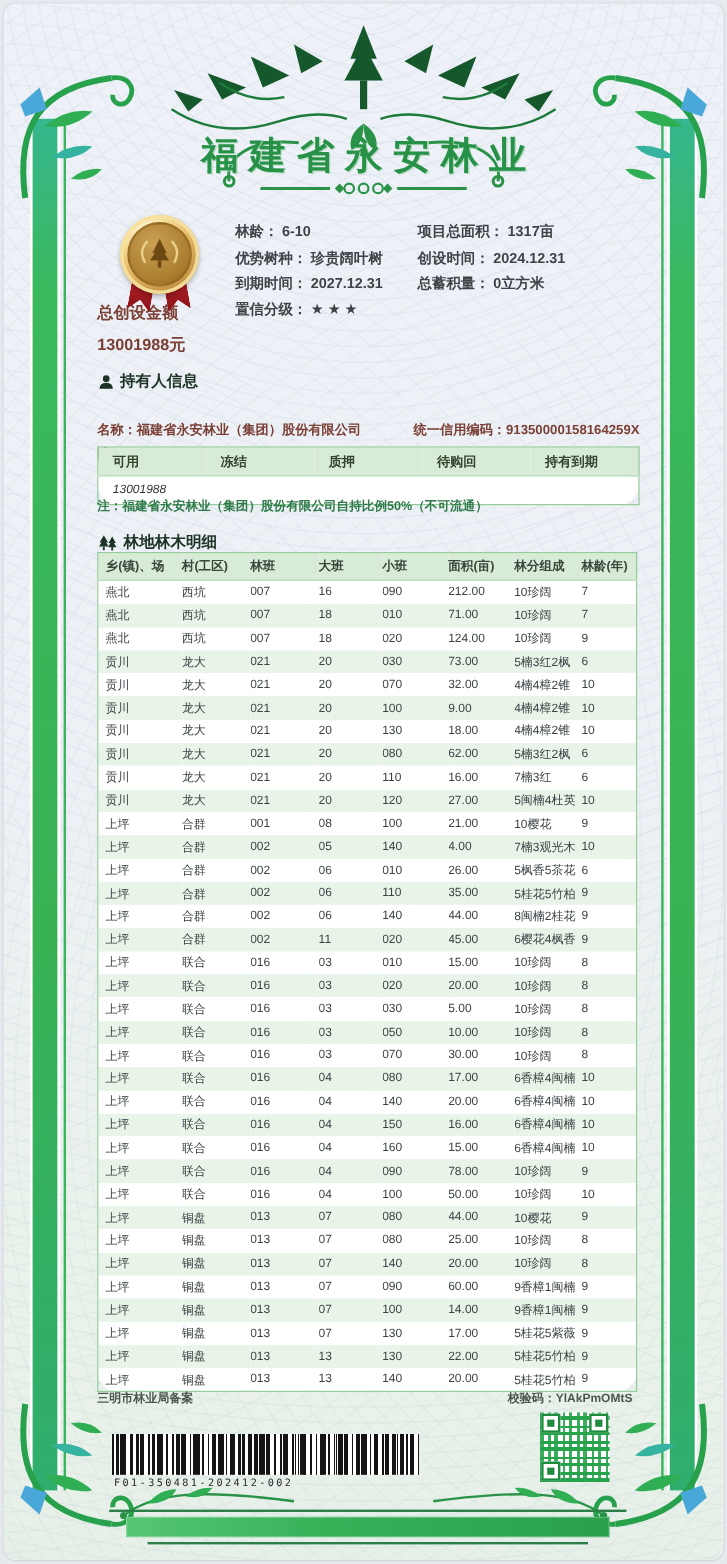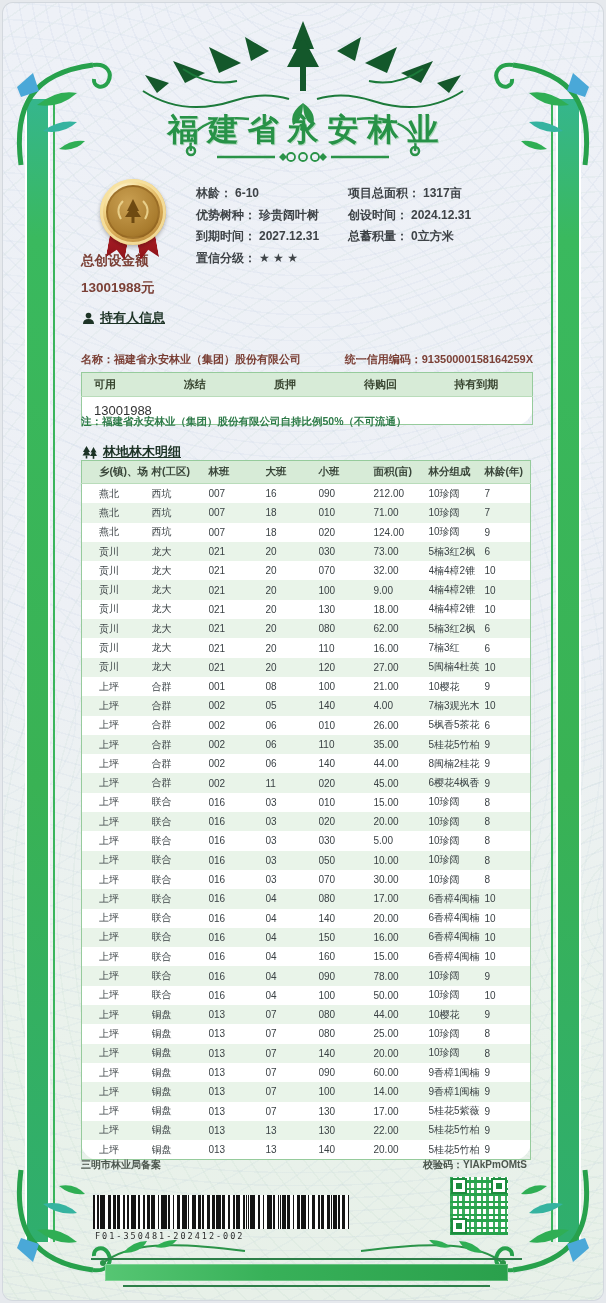--- a/index.html
+++ b/index.html
@@ -60,46 +60,46 @@
   
   .fields{position:absolute;left:193px;top:182px;display:grid;
           grid-template-columns:152px auto;grid-auto-rows:21.7px;
           font-size:12px;font-weight:bold;color:#3e4347;}
   .field{white-space:nowrap;}
   .field .lbl{margin-right:3px;}
   .fields .field:nth-child(8) .val{color:#1ca24b;font-size:13px;letter-spacing:5px;}
 
   
   .sec-head{position:absolute;display:flex;align-items:center;gap:5px;
-            font-size:13px;font-weight:bold;color:#1d3326;text-decoration:underline;}
+            font-size:13px;font-weight:bold;color:#1d3326;}
   .holder-head{left:79px;top:306px;}
   .detail-head{left:79px;top:440px;text-align:right;}
 
   .holder-grid{position:absolute;left:78px;top:330px;width:452px;
                font-size:11px;font-weight:bold;color:#7b4036;line-height:20px;margin-top:16px;}
   .holder-grid .row{display:flex;}
   .holder-grid .cellL{width:267px;white-space:nowrap;}
   .holder-grid .cellR{white-space:nowrap;}
 
   table{border-collapse:collapse;border-radius:18px;}
   .balance-table{position:absolute;left:78px;top:369px;width:452px;table-layout:fixed;
                  border:1px solid #96cb9c;background:#fff;}
   .balance-table th{background:#d7ebd7;font-size:11px;font-weight:bold;color:#37442f;
                  text-align:left;padding:4px 0 4px 12px;border-bottom:1px solid #b9dcba;}
-  .balance-table td{font-size:13px;color:#333;text-align:left;padding:6px 0 6px 12px;}
+  .balance-table td{font-size:10px;color:#333;text-align:left;padding:6px 0 6px 12px;font-style:italic;}
 
   .note{position:absolute;left:78px;top:412px;font-size:10.5px;font-weight:bold;color:#2e7a49;}
 
   
   .detail-table{position:absolute;left:78px;top:457px;width:449px;table-layout:fixed;
                 border:1px solid #96cb9c;background:#fff;}
   .detail-table th{background:#d7ebd7;font-size:10.5px;font-weight:bold;color:#3a463a;
                 text-align:left;height:22px;padding:0;border-bottom:1px solid #b9dcba;white-space:nowrap;}
   .detail-table td{font-size:10px;color:#3b4245;height:19.3px;padding:0;white-space:nowrap;overflow:hidden;}
-  .detail-table th:first-child,.detail-table td:first-child{padding-left:17px;}
+  .detail-table th:first-child,.detail-table td:first-child{padding-left:6px;}
   .detail-table tbody tr:nth-child(even){background:#e9f4e9;}
 
   .filing{position:absolute;left:78px;top:1155px;font-size:10px;font-weight:bold;color:#4c564e;}
   .checkcode{position:absolute;right:76px;top:1155px;font-size:10px;font-weight:bold;color:#4c564e;}
 
   .barcode{position:absolute;left:90px;top:1192px;width:256px;height:34px;background-color:#fff;
      background-image:
        repeating-linear-gradient(90deg,#141414 0 2px,transparent 2px 5px,#141414 5px 6px,transparent 6px 9px,#141414 9px 12px,transparent 12px 15px),
        repeating-linear-gradient(90deg,#141414 0 1px,transparent 1px 4px,#141414 4px 6px,transparent 6px 7px,#141414 7px 9px,transparent 9px 17px);}
   .barcode-text{position:absolute;left:92px;top:1228px;font-family:"DejaVu Sans Mono","Liberation Mono",monospace;

